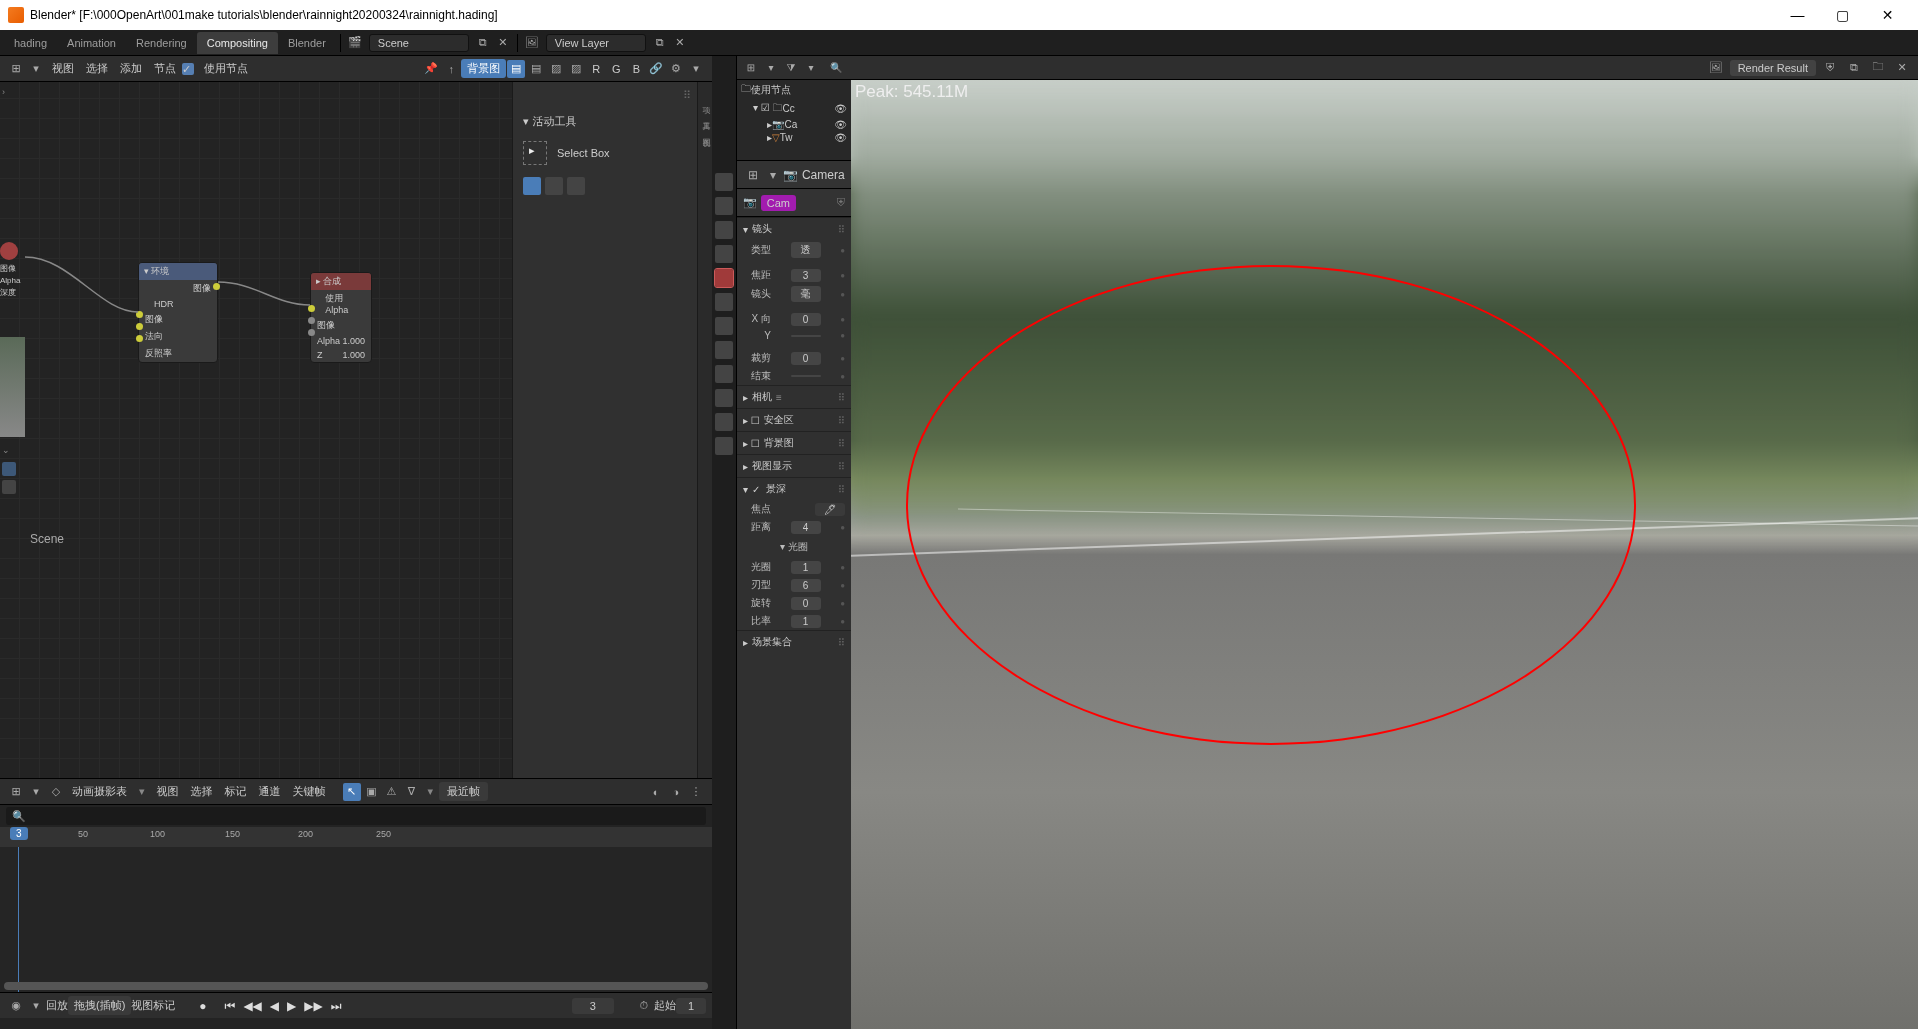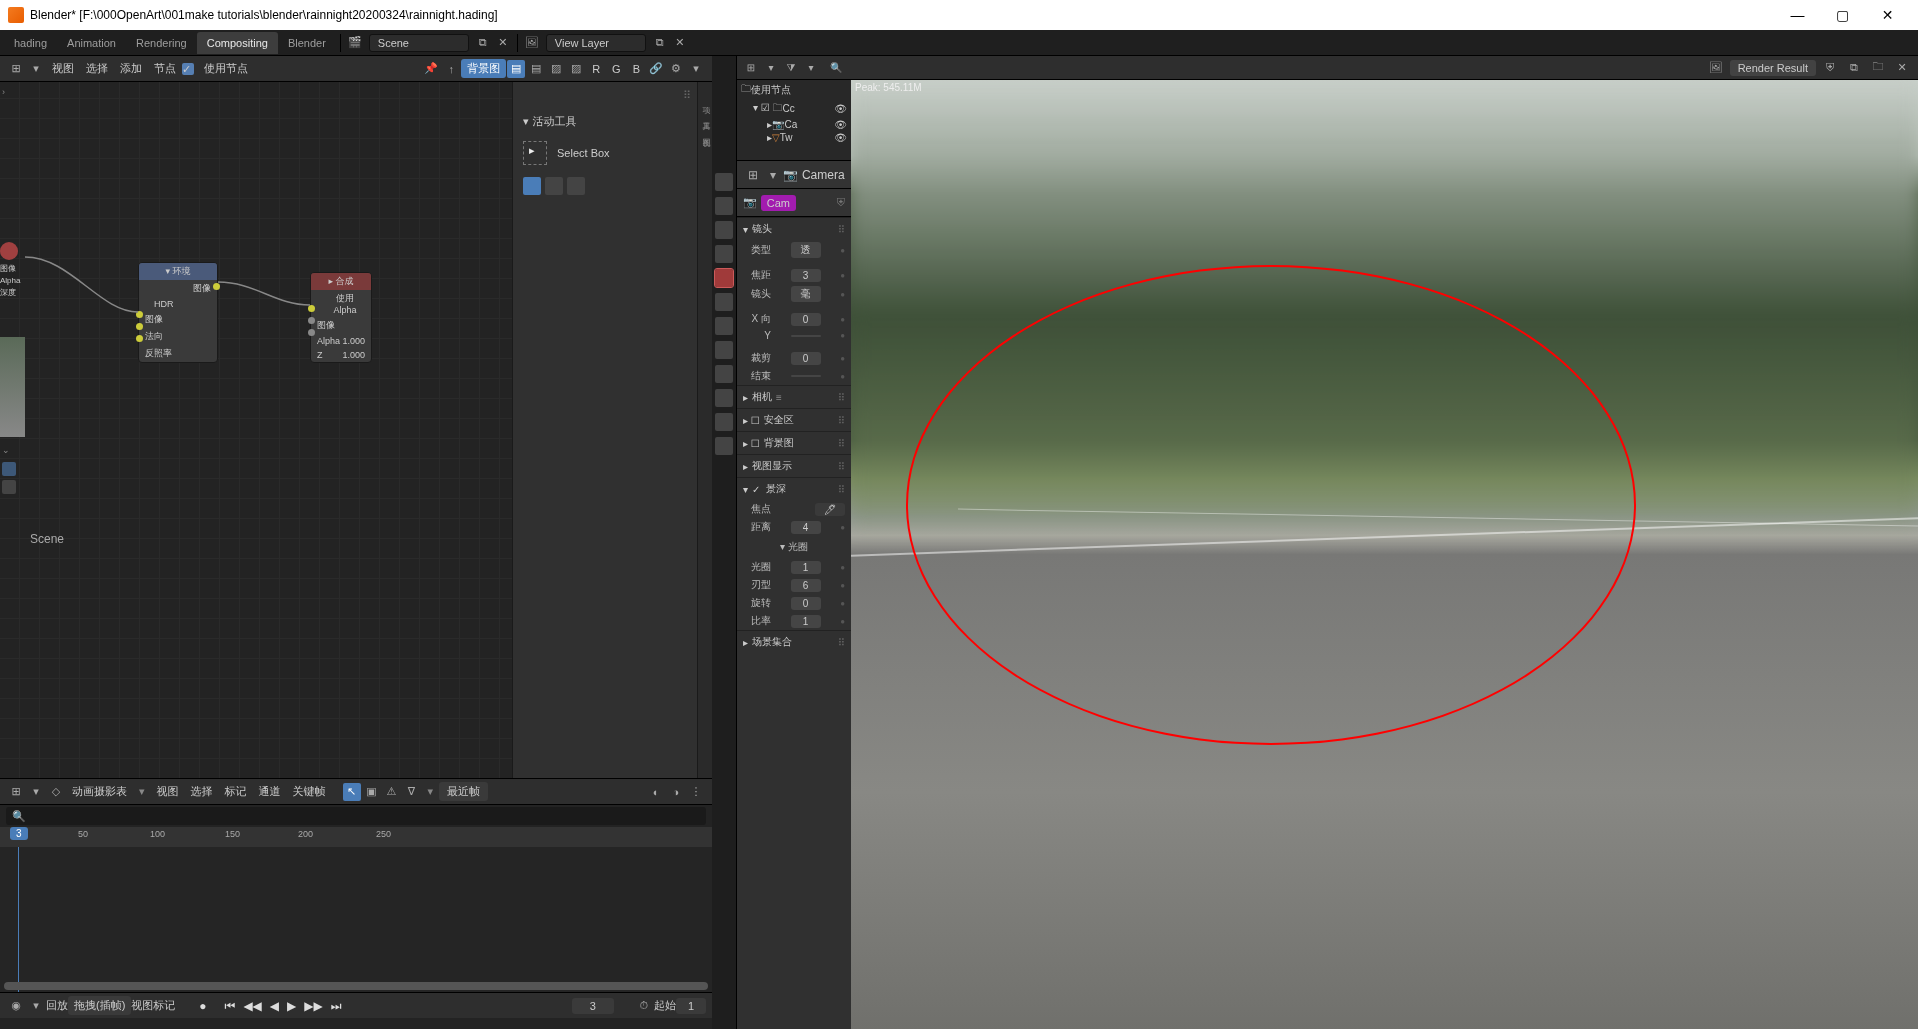--- a/index.html
+++ b/index.html
@@ -17,21 +17,21 @@
 .layout { display: flex; height: calc(1029px - 56px); }
 .left-col { width: 712px; display: flex; flex-direction: column; }
 .right-col { flex: 1; position: relative; }
 
 
 .node-editor { flex: 1; background: #232323; position: relative; background-image: repeating-linear-gradient(0deg,transparent,transparent 19px,#2a2a2a 19px,#2a2a2a 20px),repeating-linear-gradient(90deg,transparent,transparent 19px,#2a2a2a 19px,#2a2a2a 20px); }
 .node-hdr { height: 26px; background: #2e2e2e; display: flex; align-items: center; padding: 0 6px; border-bottom: 1px solid #000; }
 .node-hdr .txt { padding: 0 6px; font-size: 11px; }
 .node-hdr .active-btn { background: #4a7db8; color: #fff; padding: 2px 6px; border-radius: 3px; font-size: 11px; }
 .node-hdr .cb { width: 12px; height: 12px; background: #567fb3; border-radius: 2px; margin-right: 4px; display: inline-block; }
-.node { position: absolute; background: #3a3a3a; border: 1px solid #1a1a1a; border-radius: 4px; font-size: 9px; text-align: center; }
+.node { position: absolute; background: #3a3a3a; border: 1px solid #1a1a1a; border-radius: 4px; font-size: 9px; }
 .node .nh { background: #444; padding: 2px 5px; border-radius: 3px 3px 0 0; font-size: 9px; }
 .node .nr { padding: 2px 6px; display: flex; justify-content: space-between; }
 .node .socket { width: 7px; height: 7px; border-radius: 50%; position: absolute; }
 .node .socket.y { background: #cccc3a; }
 .node .socket.g { background: #888; }
 .scene-label { position: absolute; top: 450px; left: 30px; font-size: 12px; color: #aaa; }
 
 
 .node-right-panel { position: absolute; right: 15px; top: 0; width: 185px; height: 100%; background: #303030; border-left: 1px solid #1a1a1a; }
 .nrp-title { padding: 6px 10px; display: flex; align-items: center; }
@@ -72,21 +72,21 @@
 .props-body .prow .val { background: #454545; border-radius: 3px; padding: 1px 0; min-width: 30px; text-align: center; }
 .props-body .prow .dot { color: #555; margin-left: 4px; font-size: 8px; }
 .props-inner { display: flex; }
 .props-main { flex: 1; }
 
 
 .render-area { position: relative; width: 100%; height: 100%; background: #111; }
 .render-hdr { height: 24px; background: #2e2e2e; display: flex; align-items: center; padding: 0 6px; border-bottom: 1px solid #000; }
 .render-hdr .right { margin-left: auto; display: flex; align-items: center; gap: 4px; }
 .render-hdr .slot { background: #424242; padding: 2px 8px; border-radius: 3px; }
-.peak { position: absolute; top: 26px; left: 4px; font-size: 10px; color: #eee; z-index: 3; }
+.peak { position: absolute; top: 26px; left: 4px; font-size: 17px; color: #eee; z-index: 3; }
 .render-img { position: absolute; top: 24px; left: 0; right: 0; bottom: 0; background: linear-gradient(180deg, #c8cfc9 0%, #b5bfb5 8%, #5a6b52 12%, #3e5038 25%, #4c5e42 38%, #7a8c60 42%, #909890 46%, #a8a8a0 48%, #787876 50%, #888884 75%, #70706c 100%); overflow: hidden; }
 .render-blur { position: absolute; inset: 0; background: linear-gradient(180deg, rgba(200,207,201,0.9) 0%, rgba(62,80,56,0.85) 25%, rgba(122,140,96,0.5) 44%, transparent 48%); filter: blur(8px); }
 .road-lines { position: absolute; top: 48%; left: 0; right: 0; height: 2px; background: rgba(255,255,255,0.5); transform: skewY(-2deg); }
 .ellipse { position: absolute; border: 2px solid #f00; border-radius: 50%; }
 svg.edge { position: absolute; pointer-events: none; }
 </style>
 </head>
 <body>
 
 <div class="titlebar">

